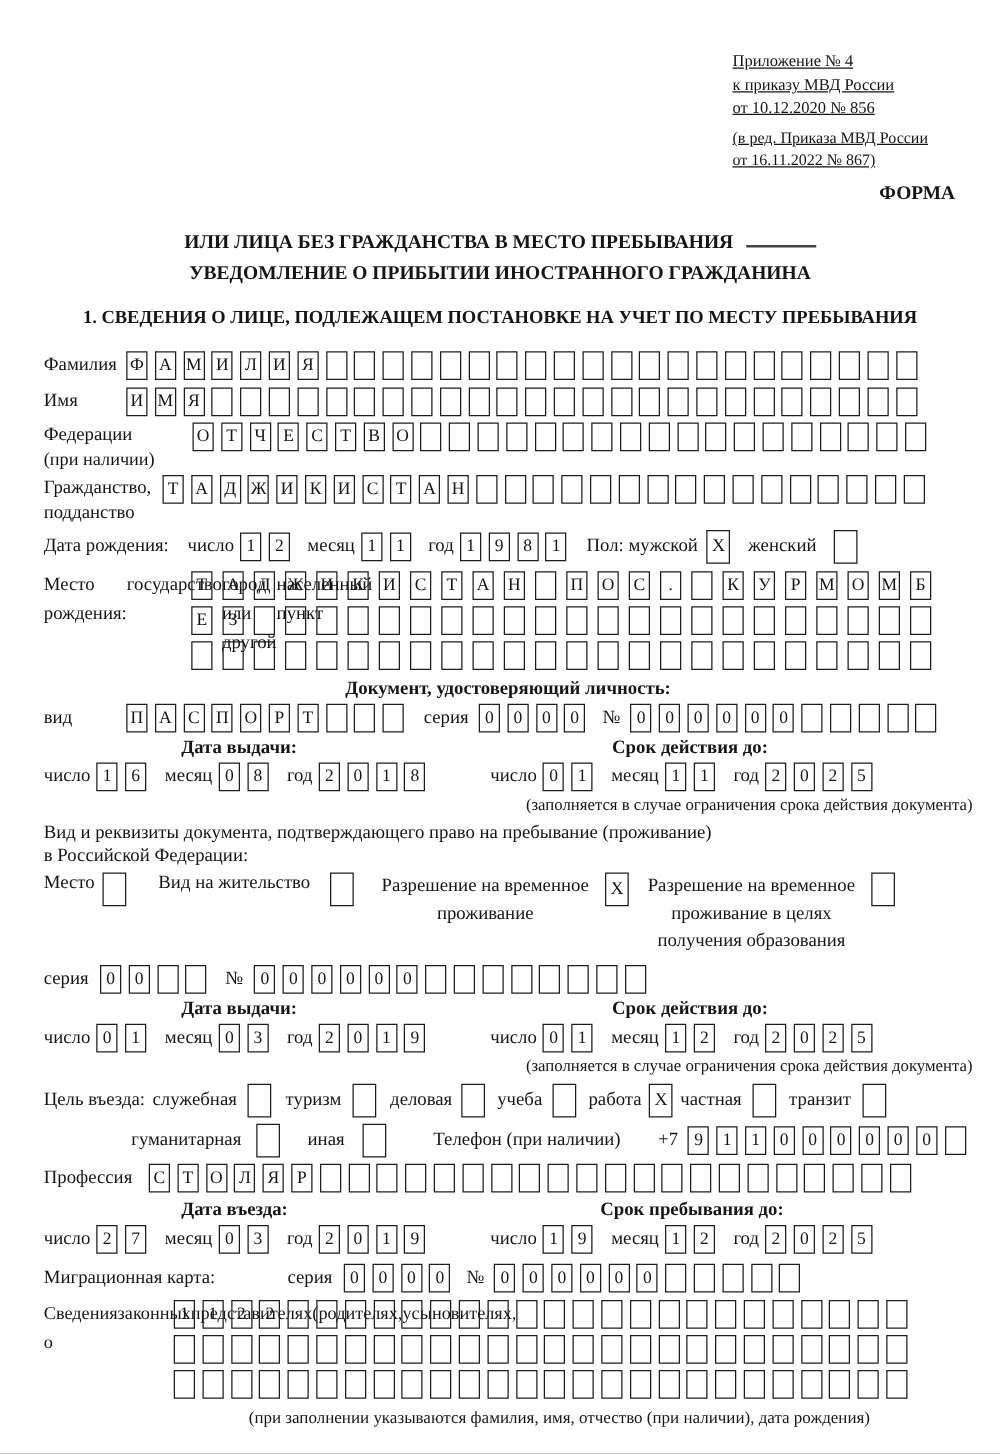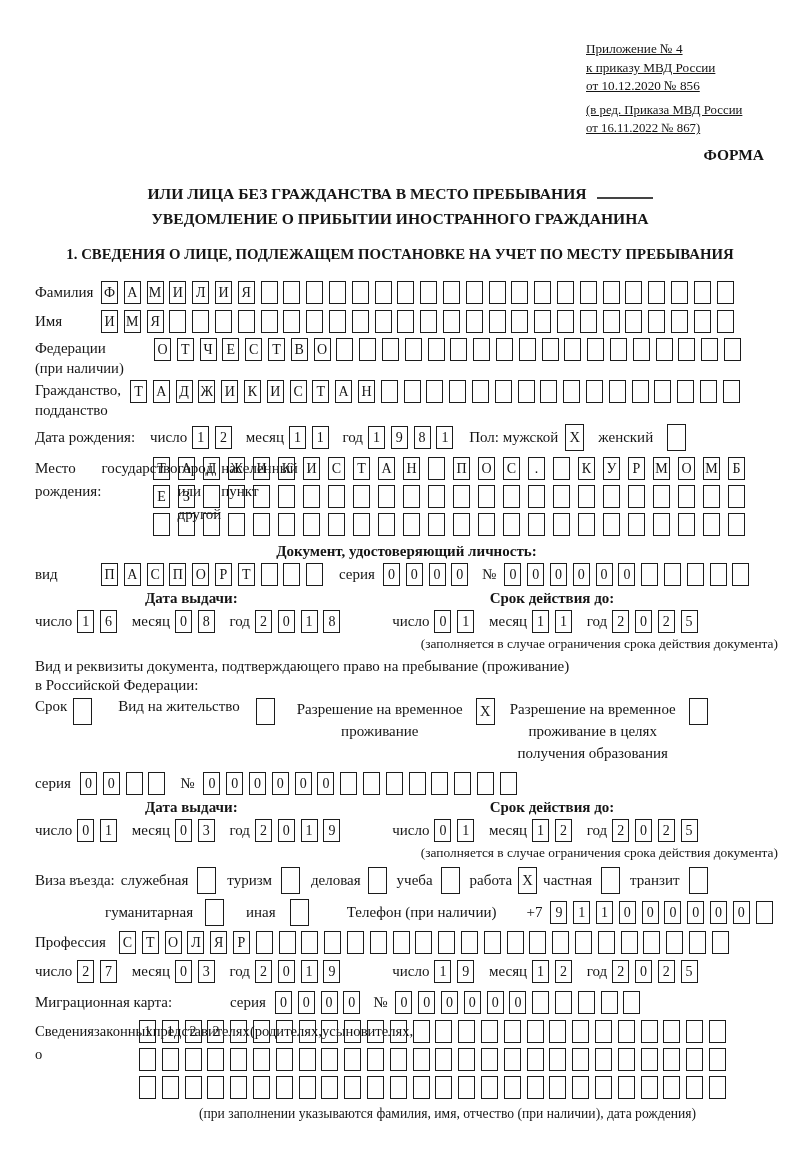--- a/index.html
+++ b/index.html
@@ -427,21 +427,21 @@
             <span class="cell">5</span>
           </span>
       </span>
     </div>
     <div class="note-r mb6">(заполняется в случае ограничения срока действия документа)</div>
 
     <div class="mb2">Вид и реквизиты документа, подтверждающего право на пребывание (проживание)</div>
     <div class="mb4">в Российской Федерации:</div>
 
     <div class="frow mb8">
-      <span class="lbl">Срок</span>
+      <span class="lbl">Место</span>
       <span class="cells cb" style="margin-left:6px">
           <span class="cbox"></span>
         </span>
       <span class="lbl" style="margin-left:26px">Вид на жительство</span>
       <span class="cells cb" style="margin-left:16px">
           <span class="cbox"></span>
         </span>
       <span class="opt-col" style="margin-left:22px">
         <span>Разрешение на временное</span>
         <span>проживание</span>
@@ -526,21 +526,21 @@
             <span class="cell">2</span>
             <span class="cell">0</span>
             <span class="cell">2</span>
             <span class="cell">5</span>
           </span>
       </span>
     </div>
     <div class="note-r mb6">(заполняется в случае ограничения срока действия документа)</div>
 
     <div class="frow ac mb5">
-      <span class="lbl">Виза въезда:</span>
+      <span class="lbl">Цель въезда:</span>
       <span class="lbl" style="margin-left:6px">служебная</span>
       <span class="cells cb" style="margin-left:9px">
           <span class="cbox"></span>
         </span>
       <span class="lbl" style="margin-left:11px">туризм</span>
       <span class="cells cb" style="margin-left:9px">
           <span class="cbox"></span>
         </span>
       <span class="lbl" style="margin-left:11px">деловая</span>
       <span class="cells cb" style="margin-left:7px">
@@ -615,20 +615,24 @@
           <span class="cell"></span>
           <span class="cell"></span>
           <span class="cell"></span>
           <span class="cell"></span>
           <span class="cell"></span>
           <span class="cell"></span>
           <span class="cell"></span>
         </span>
     </div>
 
+    <div class="dheads">
+      <span style="margin-left:110px">Дата въезда:</span>
+      <span style="margin-left:250px">Срок пребывания до:</span>
+    </div>
     <div class="frow ac mb8">
       <span class="dgroup">
         <span class="dlabel">число</span>
         <span class="cells">
             <span class="cell">2</span>
             <span class="cell">7</span>
           </span>
         <span class="dlabel">месяц</span>
         <span class="cells">
             <span class="cell">0</span>

